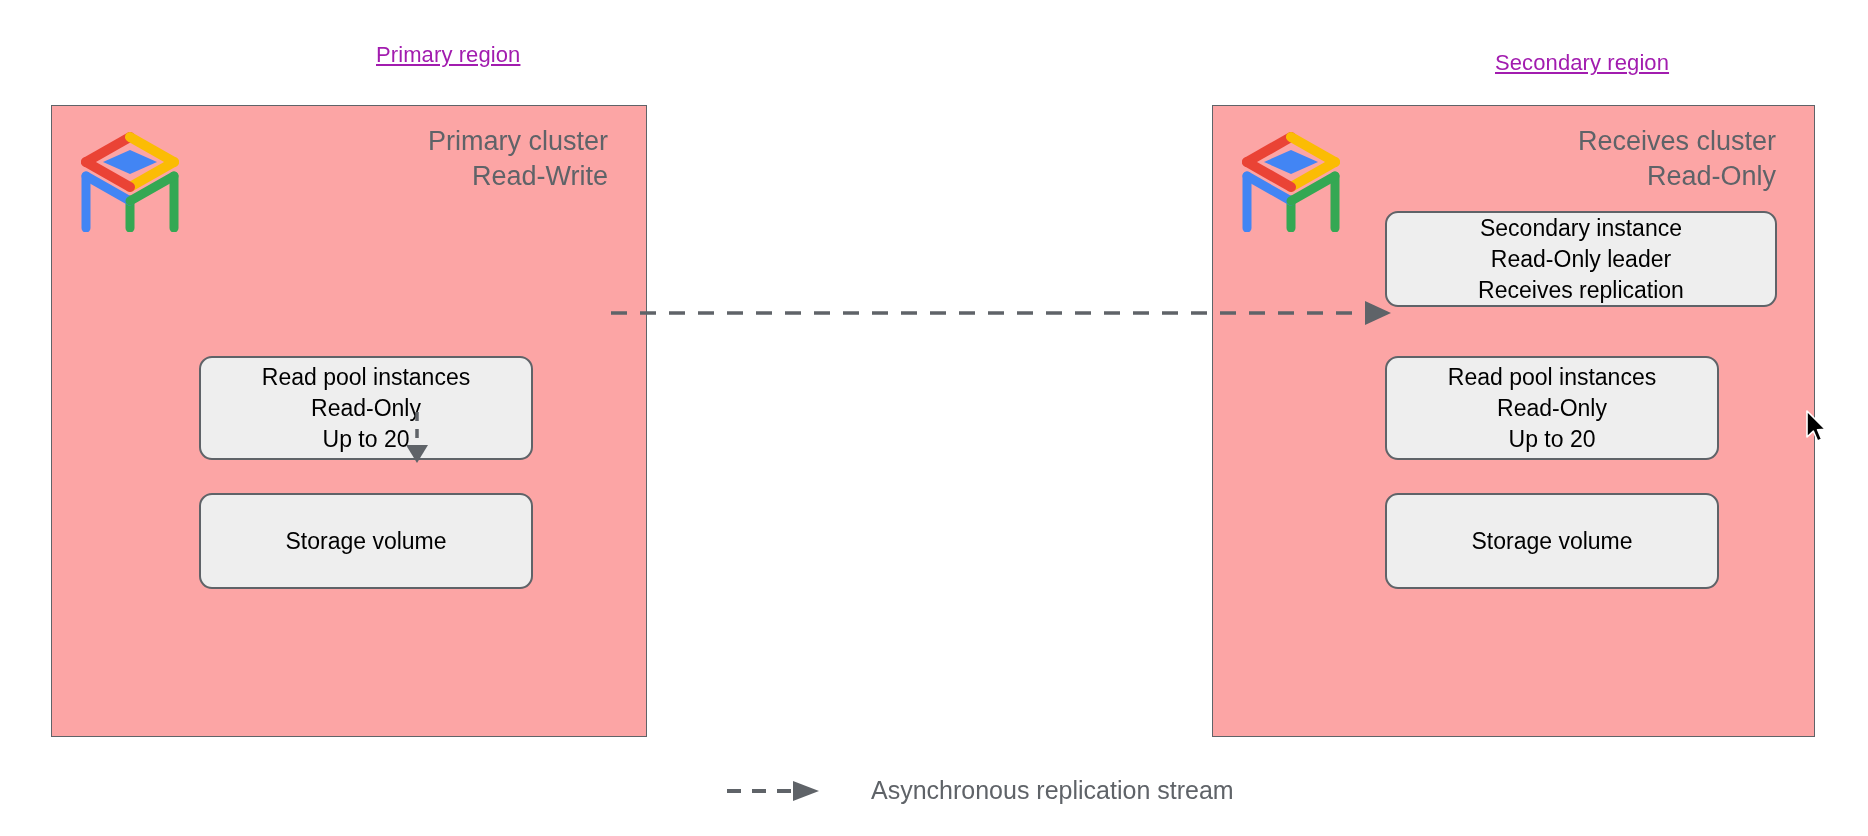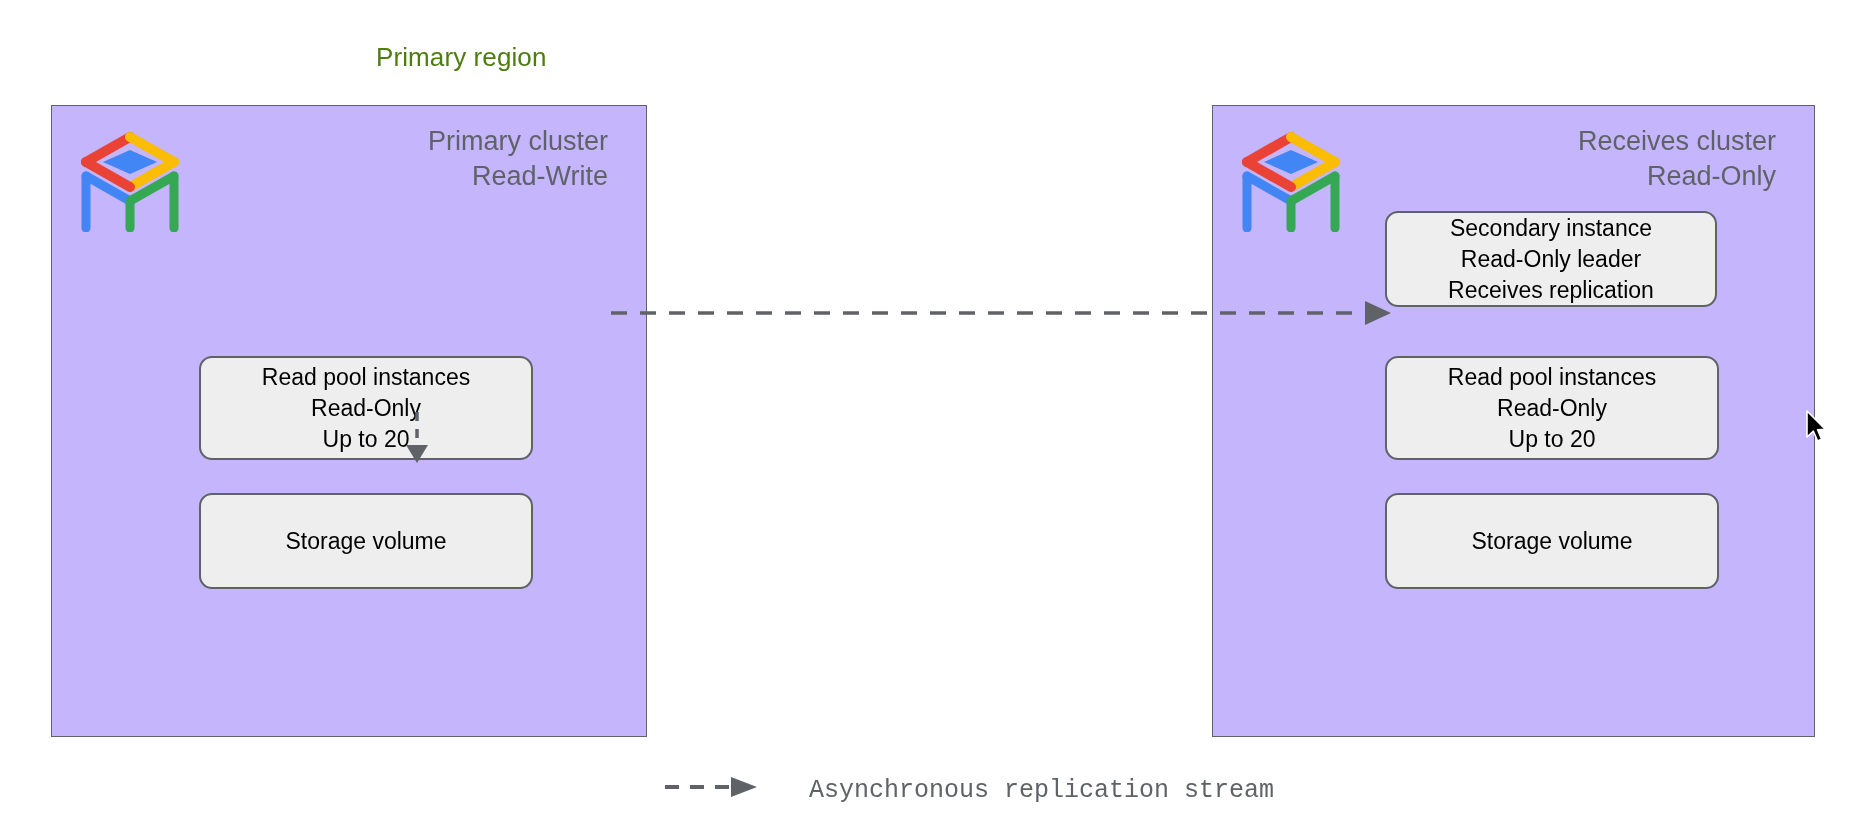--- a/index.html
+++ b/index.html
@@ -16,32 +16,33 @@
     position: relative;
     width: 1868px;
     height: 836px;
     background: #ffffff;
     overflow: hidden;
   }
 
   
   .region-caption {
     position: absolute;
-    font-size: 26px;
-    color: #4d7c0f;
+    font-size: 22px;
+    color: #a21caf;
     white-space: nowrap;
     letter-spacing: 0.1px;
+    text-decoration: underline;
   }
   #region-caption-primary   { left: 376px; top: 42px; }
   #region-caption-secondary { left: 1495px; top: 50px; }
 
   
   .cluster {
     position: absolute;
-    background: #c4b5fd;
+    background: #fca5a5;
     border: 1.6px solid #5f6368;
     box-sizing: border-box;
   }
   #cluster-primary   { left: 51px;   top: 105px; width: 596px;  height: 632px; }
   #cluster-secondary { left: 1212px; top: 105px; width: 603px;  height: 632px; }
 
   .cluster-title {
     position: absolute;
     font-size: 27px;
     line-height: 35px;
@@ -77,41 +78,41 @@
     color: #000000;
     white-space: pre-line;
   }
 
   
   #node-primary-instance  { left: 147px; top: 105px; width: 334px; height: 96px; }
   #node-primary-readpool  { left: 147px; top: 250px; width: 334px; height: 104px; }
   #node-primary-storage   { left: 147px; top: 387px; width: 334px; height: 96px; }
 
   
-  #node-secondary-instance { left: 172px; top: 105px; width: 332px; height: 96px; }
+  #node-secondary-instance { left: 172px; top: 105px; width: 392px; height: 96px; }
   #node-secondary-readpool { left: 172px; top: 250px; width: 334px; height: 104px; }
   #node-secondary-storage  { left: 172px; top: 387px; width: 334px; height: 96px; }
 
   
   .arrow-svg {
     position: absolute;
     overflow: visible;
     pointer-events: none;
   }
   #arrow-primary-down   { left: 51px;  top: 105px; width: 596px; height: 632px; }
   #arrow-replication    { left: 0px;   top: 0px;   width: 1868px; height: 836px; }
 
   
   #legend {
     position: absolute;
-    left: 663px;
+    left: 725px;
     top: 776px;
     display: flex;
+    align-items: center;
     gap: 0px;
-    font-family: Liberation Mono, monospace;
   }
   #legend-swatch { width: 104px; height: 22px; }
   #legend-label {
     margin-left: 42px;
     font-size: 25px;
     color: #5f6368;
     white-space: nowrap;
   }
 
   
@@ -123,20 +124,21 @@
     height: 36px;
   }
 </style>
 </head>
 <body>
 
 <div id="canvas">
 
   <div class="region-caption" id="region-caption-primary">Primary region</div>
 
+  <div class="region-caption" id="region-caption-secondary">Secondary region</div>
 
   <div class="cluster" id="cluster-primary">
 
     <div class="cluster-title" id="cluster-title-primary">Primary cluster
 Read-Write</div>
 
     <svg class="logo" id="logo-primary" viewBox="0 0 104 100">
 
       <path d="M8 44 L8 96" stroke="#4285f4" stroke-width="9" stroke-linecap="round" fill="none"></path>
       <path d="M96 44 L96 96" stroke="#34a853" stroke-width="9" stroke-linecap="round" fill="none"></path>

